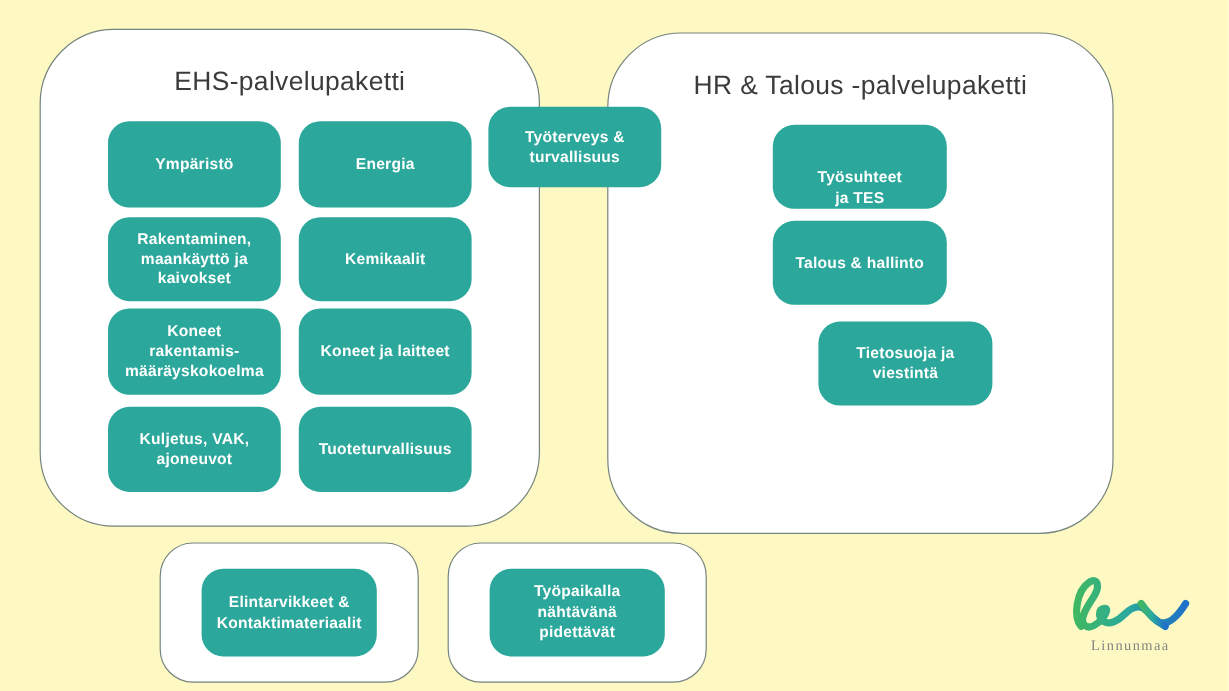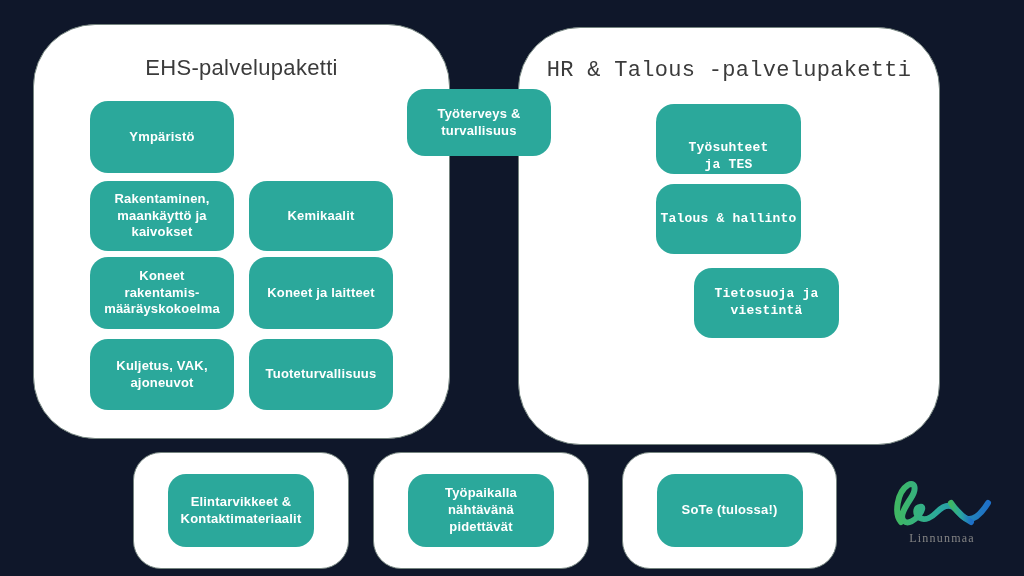--- a/index.html
+++ b/index.html
@@ -1,24 +1,24 @@
 <!DOCTYPE html>
 <html><head>
 <meta charset="utf-8">
 <style>
   html,body{margin:0;padding:0;background:#fff;}
   .canvas{
-    position:relative;width:1024px;height:576px;background:#0f172a;overflow:hidden;
+    position:relative;width:1024px;height:576px;background:#fef9c3;overflow:hidden;
     font-family:"Liberation Sans","DejaVu Sans",sans-serif;
   }
   .panel{
     position:absolute;background:#ffffff;border:1.4px solid #75847f;border-radius:62px;
   }
   .panel.ehs{left:33px;top:24px;width:415px;height:413px;}
-  .panel.hr{left:518px;top:27px;width:420px;height:416px;font-family:Liberation Mono, monospace;}
+  .panel.hr{left:506px;top:27px;width:420px;height:416px;}
   .panel-title{
     position:absolute;top:30px;left:0;width:100%;margin:0;text-align:center;
     font-size:22px;font-weight:500;color:#3b3b3b;letter-spacing:0.3px;
   }
   .tealbox{
     position:absolute;background:#2BA89B;border-radius:18px;
     display:flex;align-items:center;justify-content:center;text-align:center;
     color:#ffffff;font-weight:bold;font-size:13px;line-height:1.3;letter-spacing:0.2px;
   }
   .tealbox span{white-space:pre-line;}
@@ -57,20 +57,23 @@
 </style>
 </head>
 <body>
 
 <div class="canvas">
 
   <section class="panel ehs">
     <h2 class="panel-title">EHS-palvelupaketti</h2>
     <div class="tealbox b-ymp">
       <span>Ympäristö</span>
+    </div>
+    <div class="tealbox b-ene">
+      <span>Energia</span>
     </div>
     <div class="tealbox b-rak">
       <span>Rakentaminen,
 maankäyttö ja
 kaivokset</span>
     </div>
     <div class="tealbox b-kem">
       <span>Kemikaalit</span>
     </div>
     <div class="tealbox b-suo">
@@ -116,25 +119,20 @@
 Kontaktimateriaalit</span>
     </div>
   </div>
   <div class="bottom-card bc2">
     <div class="tealbox">
       <span>Työpaikalla
 nähtävänä
 pidettävät</span>
     </div>
   </div>
-  <div class="bottom-card bc3">
-    <div class="tealbox">
-      <span>SoTe (tulossa!)</span>
-    </div>
-  </div>
 
   <div class="logo">
     <svg width="104" height="54" viewBox="0 0 104 54" aria-hidden="true">
       <defs>
         <linearGradient id="lexgrad" x1="0" y1="0" x2="1" y2="0">
           <stop offset="0" stop-color="#3FB763"></stop>
           <stop offset="0.45" stop-color="#2BAA9C"></stop>
           <stop offset="1" stop-color="#1E70C8"></stop>
         </linearGradient>
       </defs>

